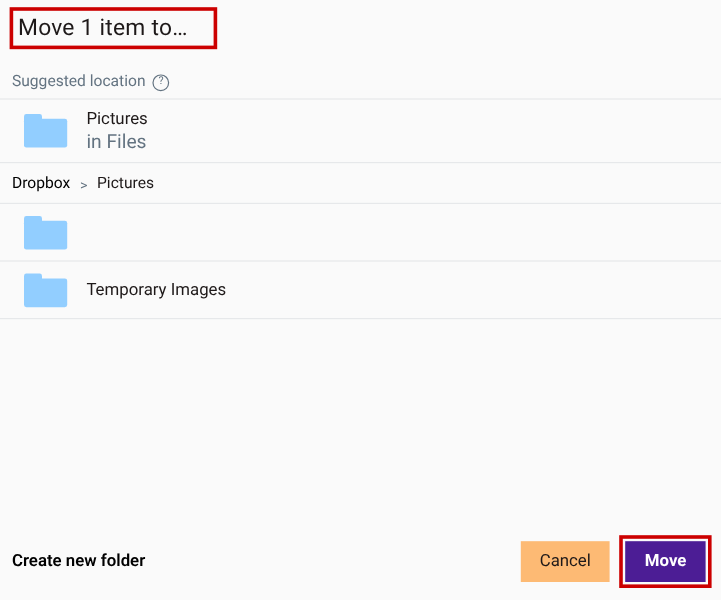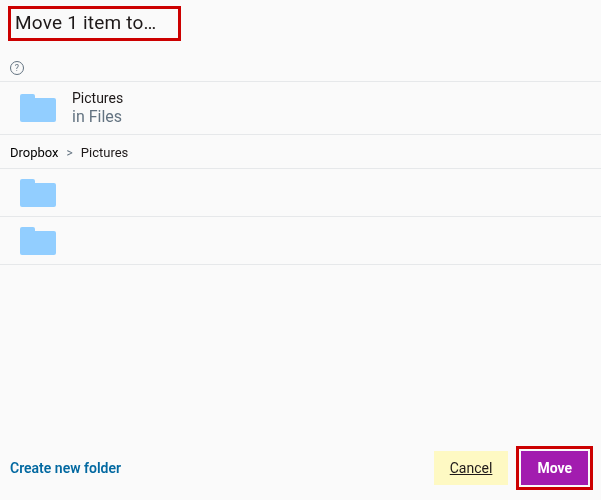--- a/index.html
+++ b/index.html
@@ -123,64 +123,64 @@
     .footer {
       margin-top: auto;
       display: flex;
       align-items: center;
       padding: 10px 8px 10px 10px;
       gap: 8px;
     }
     .create-folder {
       font-size: 14px;
       font-weight: 600;
-      color: #0369a1;
+      color: #000000;
       cursor: pointer;
       background: none;
       border: none;
     }
     .spacer {
       flex: 1;
     }
     .btn {
       height: 34px;
       padding: 0 16px;
       font-size: 14px;
       border: none;
       cursor: pointer;
       display: inline-flex;
       align-items: center;
       justify-content: center;
     }
     .btn-cancel {
-      background: #fef9c3;
-      color: #1e1919;
-      text-decoration: underline;
+      background: #fdba74;
+      color: #1e1919;
     }
     .btn-move {
-      background: #a21caf;
+      background: #4c1d95;
       color: #fff;
       font-weight: 700;
     }
     .move-highlight {
       display: inline-block;
       border: 3px solid #c00;
       padding: 2px;
     }
   </style>
 </head>
 <body>
 
 <div class="dialog">
 
   <div class="title-wrap">
     <span class="title-box">Move 1 item to…</span>
   </div>
 
   <div class="suggested-row">
+    <span>Suggested location</span>
     <span class="help-circle">?</span>
   </div>
 
   <div class="list">
     <div class="row">
       <div class="folder-icon">
         <div class="tab"></div>
           <div class="body"></div>
       </div>
       <div class="labels">
@@ -200,20 +200,23 @@
     <div class="row">
       <div class="folder-icon">
         <div class="tab"></div>
           <div class="body"></div>
       </div>
     </div>
     <div class="row">
       <div class="folder-icon">
         <div class="tab"></div>
           <div class="body"></div>
+      </div>
+      <div class="labels">
+        <span class="name">Temporary Images</span>
       </div>
     </div>
   </div>
 
   <div class="footer">
     <button class="create-folder">Create new folder</button>
     <div class="spacer"></div>
     <button class="btn btn-cancel">Cancel</button>
     <span class="move-highlight">
       <button class="btn btn-move">Move</button>

